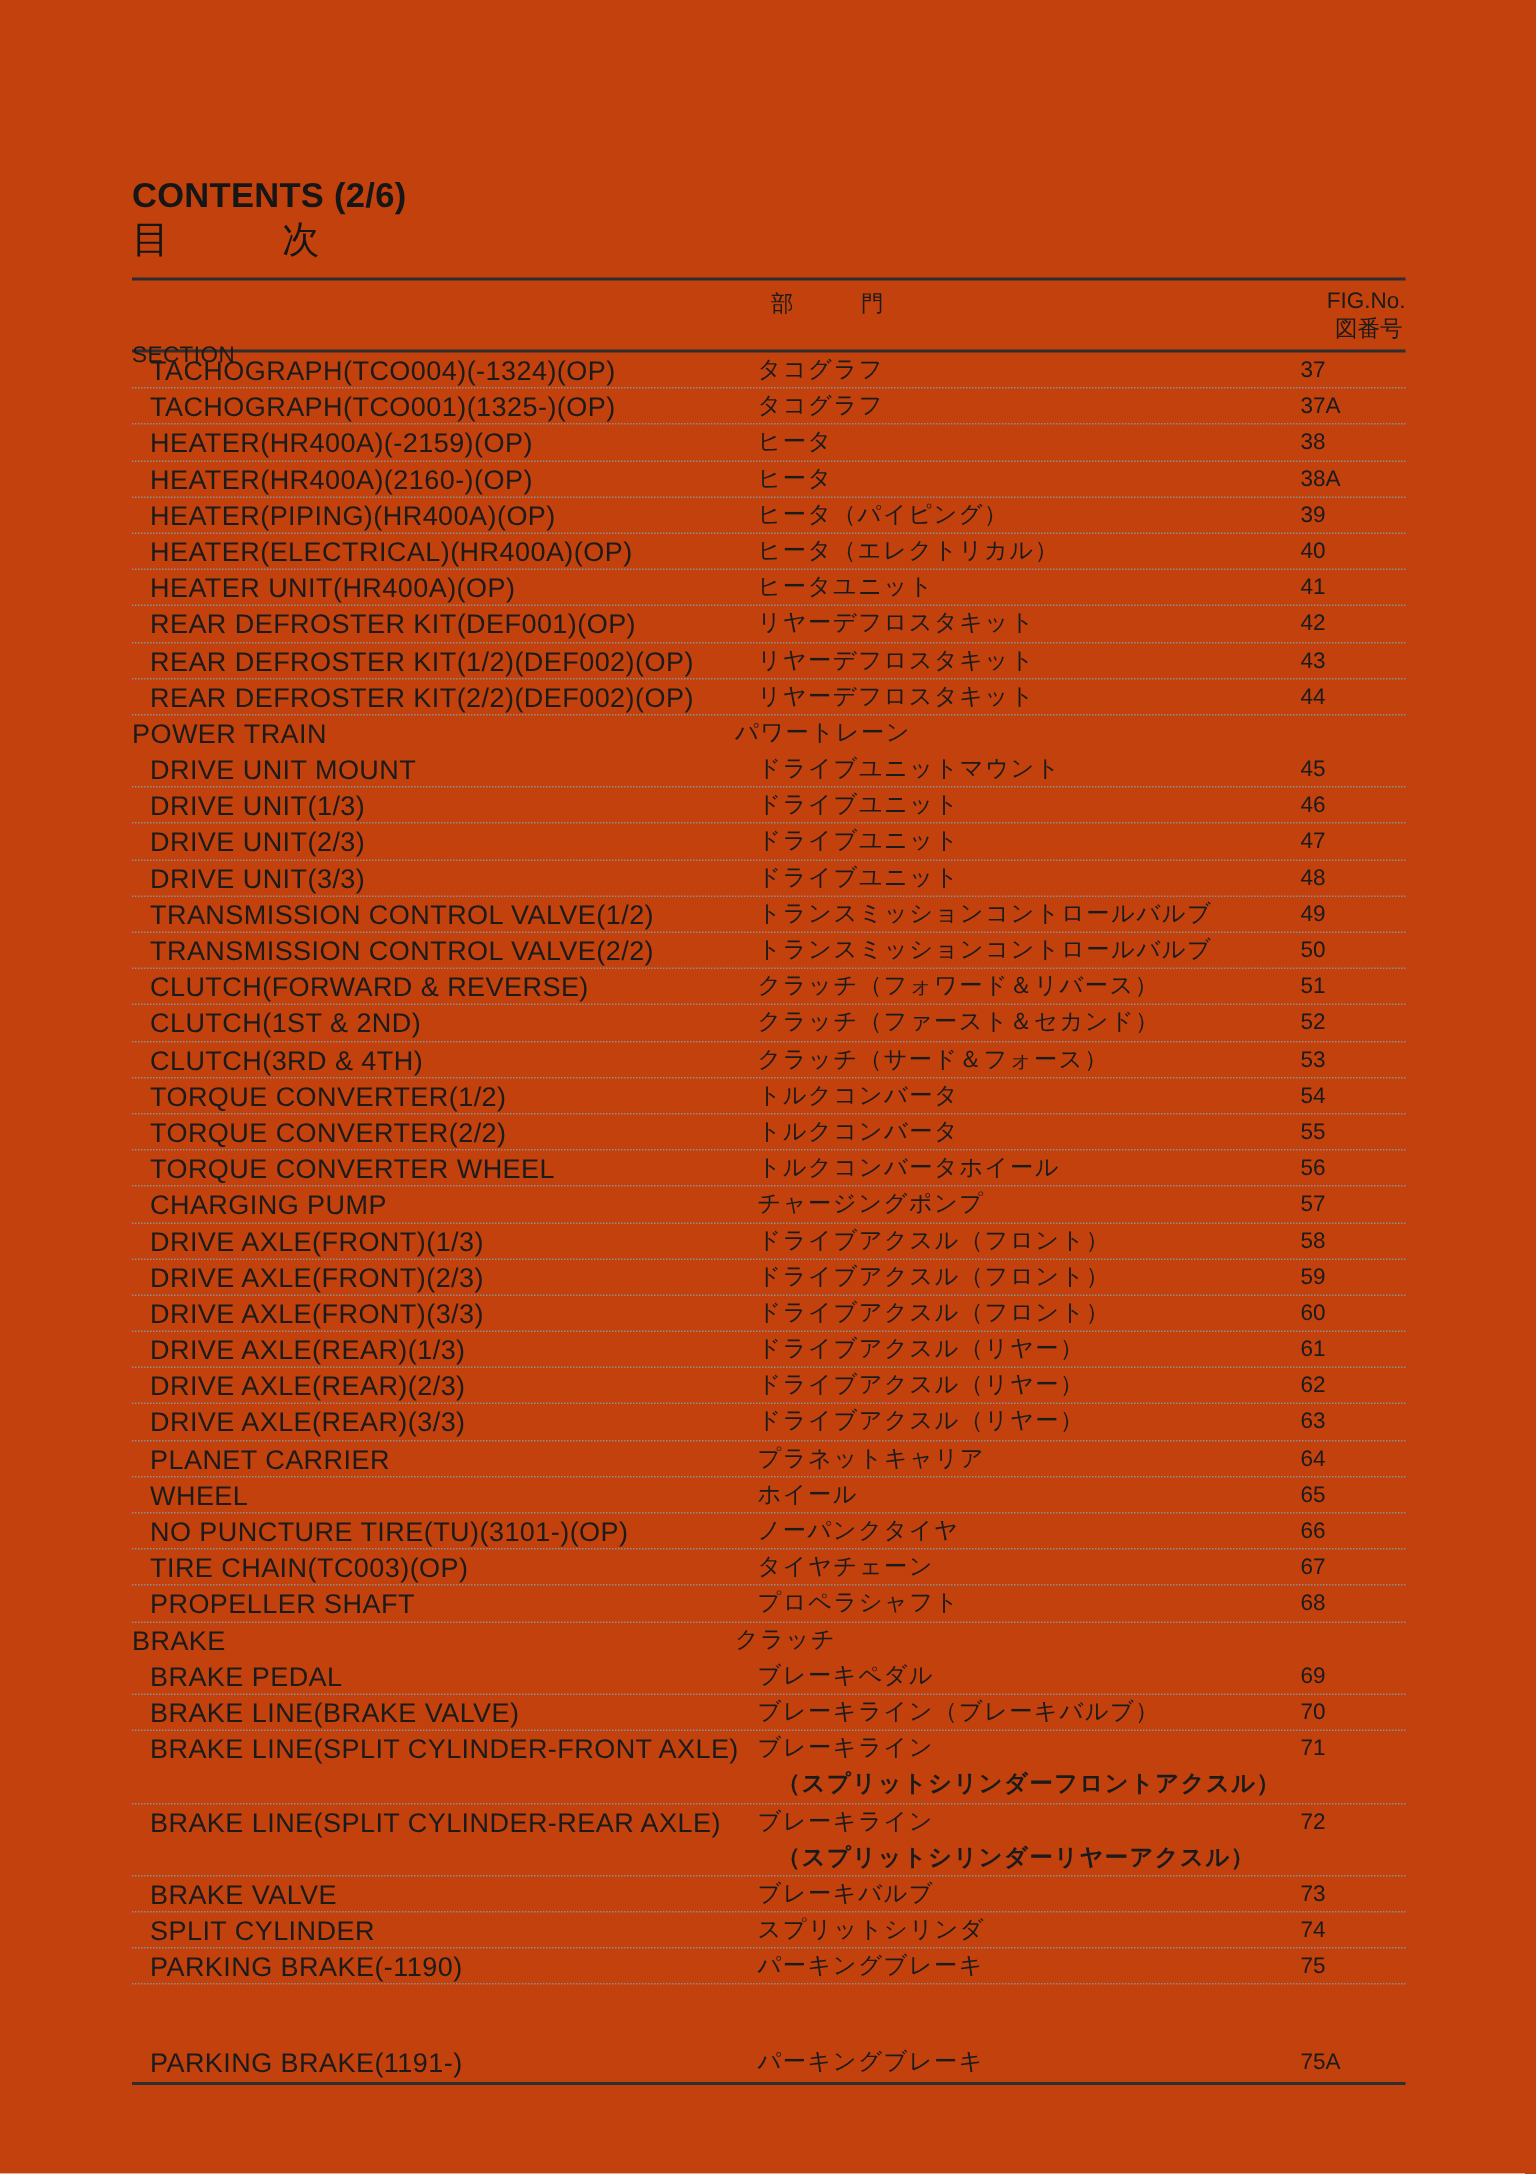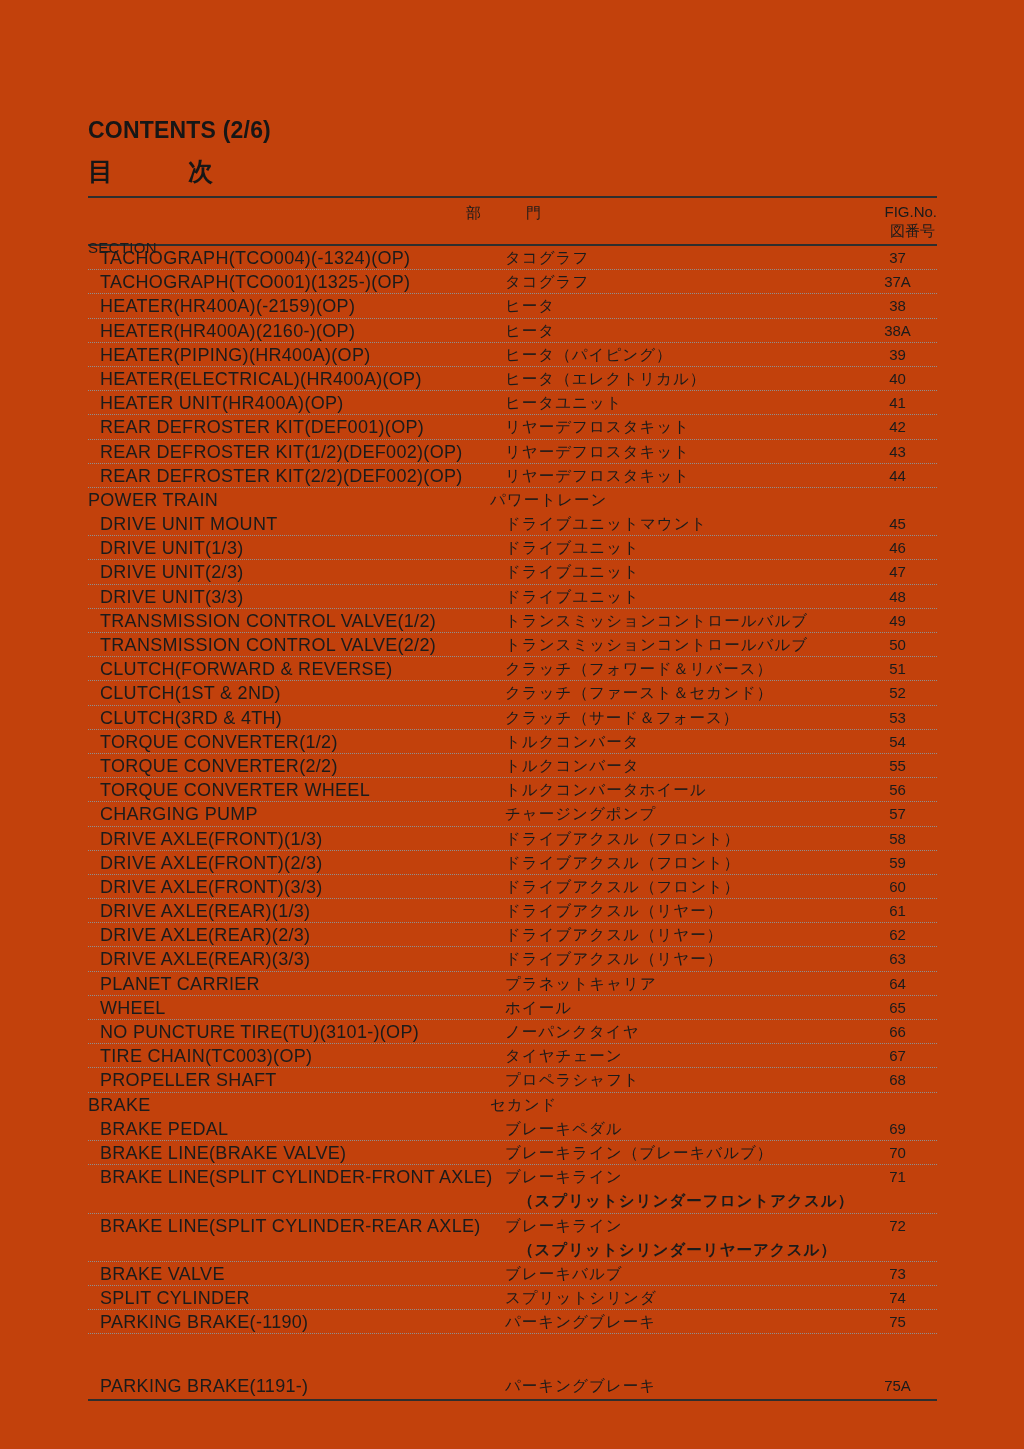--- a/index.html
+++ b/index.html
@@ -13,48 +13,48 @@
   }
   .page { position:absolute; inset:0; background:#c2410c; }
   .content { position:absolute; left:88px; top:0; width:849px; }
 
   .title-en {
     margin-top:117px;
     font-size:23px; font-weight:700; line-height:27px;
     letter-spacing:0.2px; color:#161616;
   }
   .title-ja {
-    margin-top:12px;
-    font-size:25px; font-weight:700; line-height:30px;
+    margin-top:1px;
+    font-size:25px; font-weight:400; line-height:30px;
     color:#161616; white-space:pre;
   }
 
   .rule { border:none; border-top:2px solid #2e2e2e; height:0; }
   .rule-top { margin-top:10px; }
 
   .thead { position:relative; height:46px; font-size:15px; }
   .th-section { position:absolute; left:0; top:6px; letter-spacing:0.3px;margin-top:35px; }
-  .th-dept { position:absolute; left:378px; top:6px; white-space:pre; }
+  .th-dept { position:absolute; left:426px; top:6px; white-space:pre; }
   .th-fig { position:absolute; right:0; top:4px; text-align:right; line-height:19px; }
   .th-fig .l2 { padding-right:2px; }
 
   .rows { width:100%; }
   .row { display:flex; height:24.2px; border-bottom:1px dotted #8f8f8f; }
   .row.double { height:48.4px; }
   .row.section-row { border-bottom:none; }
   .rows .row:last-child { border-bottom:none;margin-top:40px; }
 
   .cell-en {
     width:417px; padding-left:12px; line-height:24.2px;
     font-size:18px; letter-spacing:0.3px; white-space:nowrap;
   }
   .section-row .cell-en { width:402px; padding-left:0; }
   .cell-ja { flex:1; font-size:15.5px; line-height:24.2px; letter-spacing:1px; white-space:nowrap; }
   .cell-ja .ja2 { padding-left:13px; line-height:24.2px;font-weight:bold; }
-  .cell-fig { width:70px; text-align:center; padding-right:9px; font-size:15px; line-height:24.2px; }
+  .cell-fig { width:70px; text-align:left; padding-right:9px; font-size:15px; line-height:24.2px; }
 
   .rule-bottom { margin-top:0; }
 </style>
 </head>
 <body>
 
 <div class="page">
   <div class="content">
 
     <div class="title-en">CONTENTS (2/6)</div>
@@ -315,21 +315,21 @@
         <div class="row item-row">
           <div class="cell-en">PROPELLER SHAFT</div>
           <div class="cell-ja">
             <div class="ja1">プロペラシャフト</div>
           </div>
           <div class="cell-fig">68</div>
         </div>
         <div class="row section-row">
           <div class="cell-en">BRAKE</div>
           <div class="cell-ja">
-            <div class="ja1">セカンド</div>
+            <div class="ja1">クラッチ</div>
           </div>
           <div class="cell-fig"></div>
         </div>
         <div class="row item-row">
           <div class="cell-en">BRAKE PEDAL</div>
           <div class="cell-ja">
             <div class="ja1">ブレーキペダル</div>
           </div>
           <div class="cell-fig">69</div>
         </div>

